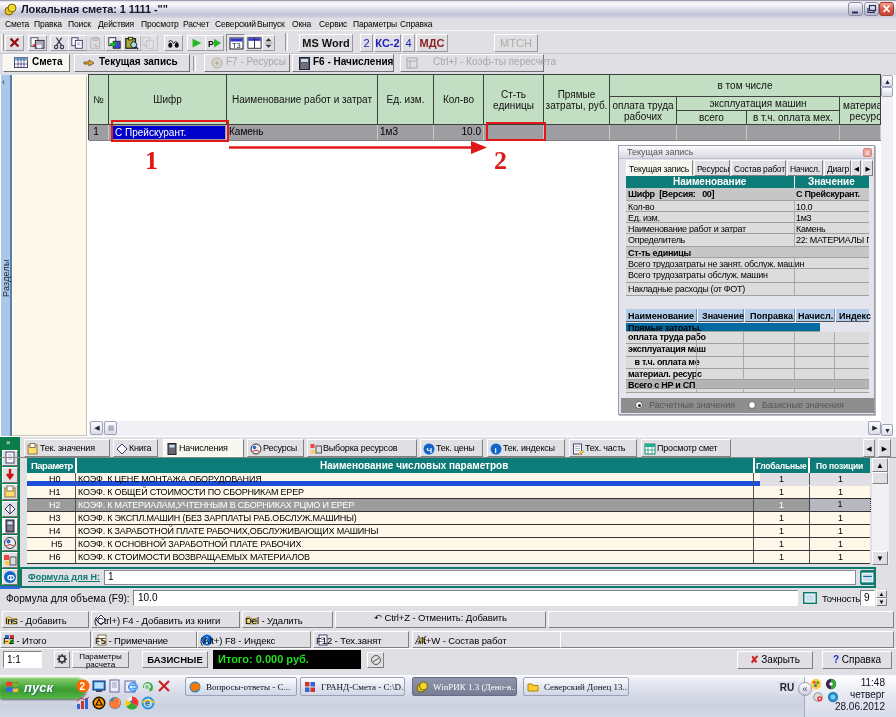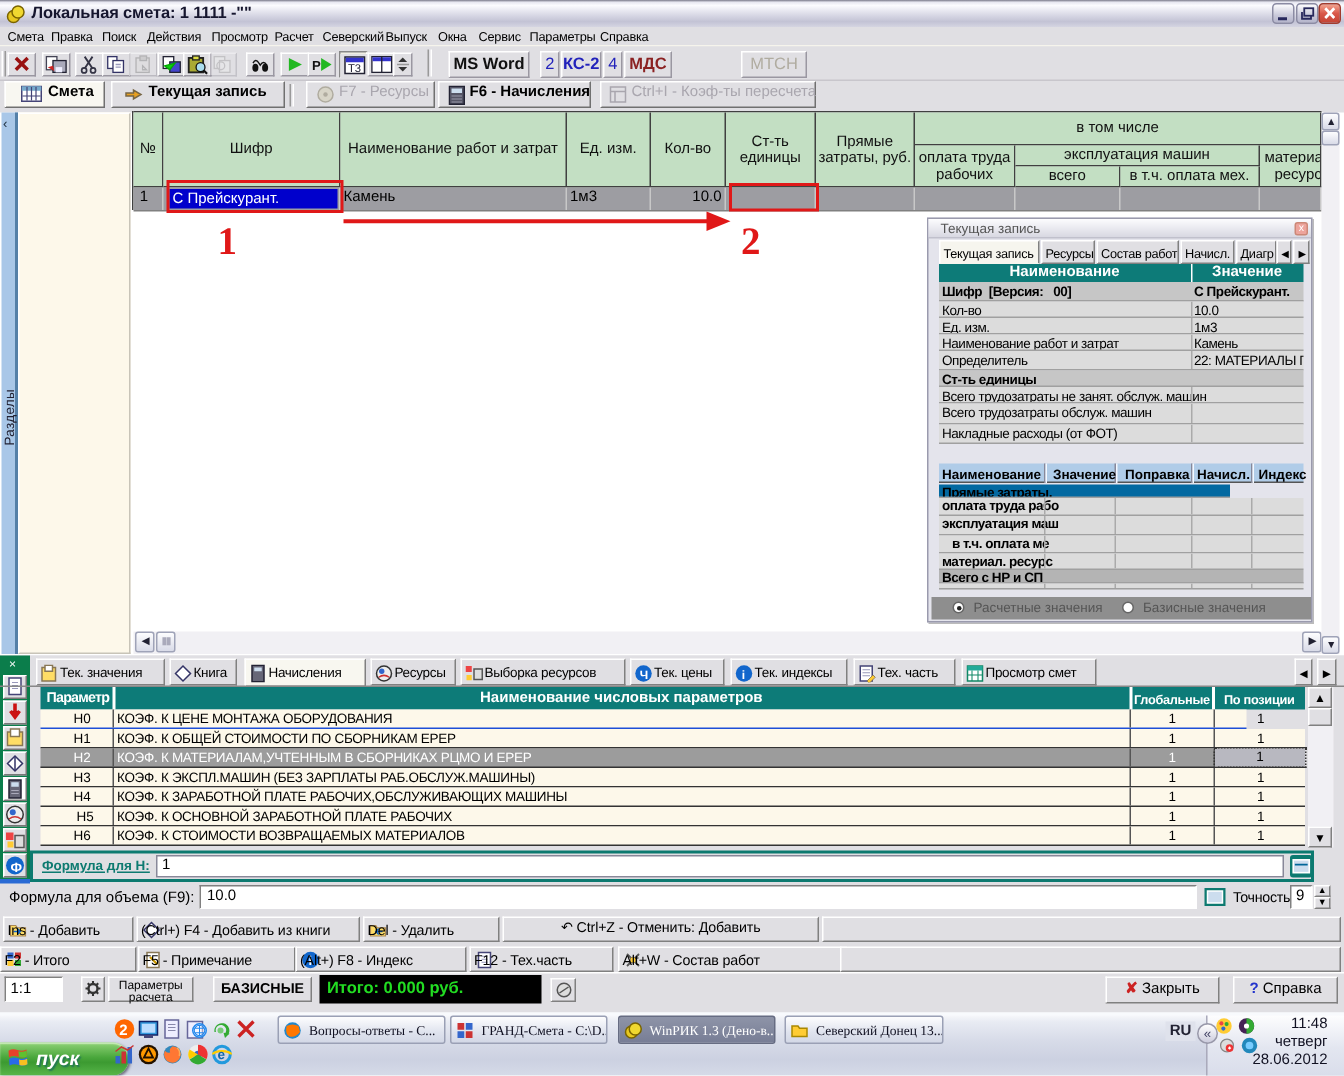--- a/index.html
+++ b/index.html
@@ -225,21 +225,21 @@
           <rect x="2" y="2" width="7" height="3" fill="#cde"></rect>
           <path d="M2 7h7 M2 9h7 M2 11h7" stroke="#99a" stroke-width="0.8"></path>
         </svg>
       <span class="abs" style="left:20px;top:1px;">F6 - Начисления</span>
       </span>
     <span class="vtab" style="left:400px;width:144px;color:#a9a6ae;">
       <svg class="abs" style="left:5px;top:2px;width:12px;height:12px" viewBox="0 0 12 12">
           <rect x="1" y="1" width="10" height="10" fill="none" stroke="#a9a6ae"></rect>
           <path d="M1 4 h10 M4 4 v7" stroke="#a9a6ae"></path>
         </svg>
-      <span class="abs" style="left:20px;top:1px;font-weight:normal">Ctrl+I - Коэф-ты пересчета</span>
+      <span class="abs" style="left:32px;top:1px;font-weight:normal">Ctrl+I - Коэф-ты пересчета</span>
       </span>
   </div>
   <div id="content">
     <div class="abs" style="left:0;top:0;width:896px;height:3px;background:#e0dfe3;"></div>
 
     <div class="abs" style="left:1px;top:3px;width:11px;height:361px;background:#a9c7e8;border-right:2px solid #5580a8;">
       <div class="abs" style="left:1px;top:2px;font-size:9px;color:#234;">‹</div>
       <div class="abs" style="left:-25px;top:187px;width:60px;font-size:9px;color:#223;transform:rotate(-90deg);letter-spacing:0.2px;">Разделы</div>
     </div>
 
@@ -543,21 +543,21 @@
     <div class="abs" style="left:0;top:20px;width:896px;height:1px;background:#888;"></div>
 <div class="abs teal" style="left:27px;top:21px;width:843px;height:15px;font-size:10px;">
       <span class="abs" style="left:4px;top:2px;font-size:9.5px;letter-spacing:-0.5px;">Параметр</span>
       <span class="abs" style="left:48px;top:0;width:2px;height:15px;background:#fff;"></span>
       <span class="abs" style="left:293px;top:2px;">Наименование числовых параметров</span>
       <span class="abs" style="left:726px;top:0;width:2px;height:15px;background:#fff;"></span>
       <span class="abs" style="left:729px;top:3px;font-size:8.5px;letter-spacing:-0.2px;">Глобальные</span>
       <span class="abs" style="left:781px;top:0;width:2px;height:15px;background:#fff;"></span>
       <span class="abs" style="left:789px;top:3px;font-size:8.5px;letter-spacing:-0.2px;">По позиции</span>
     </div>
-<div class="abs" style="left:27px;top:36px;width:804px;height:13px;background:#fdf8ea;color:#000;border-bottom:1px solid #1d4ed8;font-size:9px;">
+<div class="abs" style="left:27px;top:36px;width:733px;height:13px;background:#fdf8ea;color:#000;border-bottom:5px solid #1d4ed8;font-size:9px;">
       <span class="abs" style="left:22px;top:1px;">Н0</span>
       <span class="abs" style="left:48px;top:0;width:1px;height:12px;background:#555;"></span>
       <span class="abs" style="left:51px;top:1px;letter-spacing:-0.2px;">КОЭФ. К ЦЕНЕ МОНТАЖА ОБОРУДОВАНИЯ</span>
       <span class="abs" style="left:726px;top:0;width:1px;height:12px;background:#555;"></span>
       <span class="abs" style="left:752px;top:1px;">1</span>
       <span class="abs" style="left:782px;top:0;width:1px;height:12px;background:#555;"></span>
       <span class="abs" style="left:811px;top:1px;">1</span>
     </div>
 <div class="abs" style="left:27px;top:49px;width:843px;height:13px;background:#fdf8ea;color:#000;border-bottom:1px solid #333;font-size:9px;">
       <span class="abs" style="left:22px;top:1px;">Н1</span>
@@ -690,21 +690,21 @@
             <circle cx="6" cy="6" r="5.5" fill="#16c"></circle>
             <text x="4.7" y="9.5" font-size="8.5" fill="#fff" font-weight="bold">i</text>
           </svg>
           <i>(Alt+) F8 - Индекс</i>
         </span>
       <span class="brow" style="left:313px;width:96px;">
           <svg class="bricon" viewBox="0 0 12 12">
             <rect x="2" y="1" width="8" height="10" fill="#fff" stroke="#447"></rect>
             <path d="M4 3.5h4 M4 5.5h4 M4 7.5h4" stroke="#99b" stroke-width="0.8"></path>
           </svg>
-          <i>F12 - Тех.часть</i>
+          <i>F12 - Тех.занят</i>
         </span>
       <span class="brow" style="left:412px;width:153px;">
           <svg class="bricon" viewBox="0 0 12 12">
             <path d="M2 2 l8 8 M10 2 l-8 8" stroke="#555" stroke-width="1.2"></path>
             <circle cx="6" cy="6" r="2" fill="#fc3" stroke="#875" stroke-width="0.6"></circle>
           </svg>
           <i>Alt+W - Состав работ</i>
         </span>
       <span class="brow" style="left:560px;width:334px;"></span>
     </div>
@@ -721,21 +721,21 @@
             <circle cx="6" cy="6" r="4.5" fill="#ddd" stroke="#555"></circle>
             <path d="M3 8 l6-4" stroke="#555"></path>
           </svg></span>
       <span class="abs b3d" style="left:737px;top:2px;width:76px;height:18px;background:#e0dfe3;font-size:10px;text-align:center;line-height:16px;"><b style="color:#c22;">✘</b> Закрыть</span>
       <span class="abs b3d" style="left:822px;top:2px;width:70px;height:18px;background:#e0dfe3;font-size:10px;text-align:center;line-height:16px;"><b style="color:#23c;">?</b> Справка</span>
     </div>
   </div>
   <div id="taskbar">
     <div class="abs" style="left:0;top:0;width:896px;height:2px;background:#f8fafd;"></div>
 
-    <div class="abs" style="left:0;top:20px;width:86px;height:22px;background:linear-gradient(180deg,#8fd276 0%,#4aa73c 45%,#3c9a31 60%,#57b649 100%);border-radius:0 11px 11px 0;box-shadow:inset 0 1px 1px #cfeec0, 1px 1px 2px #667;">
+    <div class="abs" style="left:0;top:2px;width:86px;height:22px;background:linear-gradient(180deg,#8fd276 0%,#4aa73c 45%,#3c9a31 60%,#57b649 100%);border-radius:0 11px 11px 0;box-shadow:inset 0 1px 1px #cfeec0, 1px 1px 2px #667;">
       <svg class="abs" style="left:4px;top:2px;width:17px;height:17px" viewBox="0 0 17 17">
           <g transform="rotate(-4 8 8)">
             <path d="M2 3 q3 -1.5 6 0 q3 1.5 6 0 V7.5 q-3 1.5 -6 0 q-3 -1.5 -6 0z" fill="#e8402a"></path>
             <path d="M2 8.5 q3 -1.5 6 0 q3 1.5 6 0 V13 q-3 1.5 -6 0 q-3 -1.5 -6 0z" fill="#2a6ae8"></path>
             <path d="M8.6 3.8 q2.7 1.2 5.4 0 V7.6 q-2.7 1.2 -5.4 0z" fill="#5fc030"></path>
             <path d="M8.6 9.3 q2.7 1.2 5.4 0 V13 q-2.7 1.2 -5.4 0z" fill="#f8c020"></path>
           </g>
         </svg>
       <span class="abs" style="left:24px;top:3px;color:#fff;font-size:13px;font-weight:bold;font-style:italic;text-shadow:1px 1px 1px #275;">пуск</span>
     </div>

